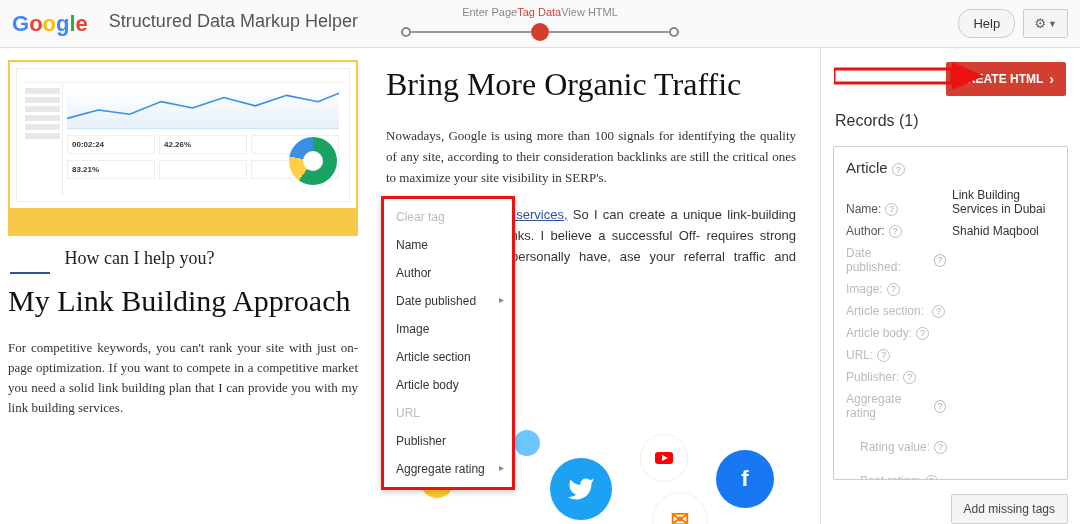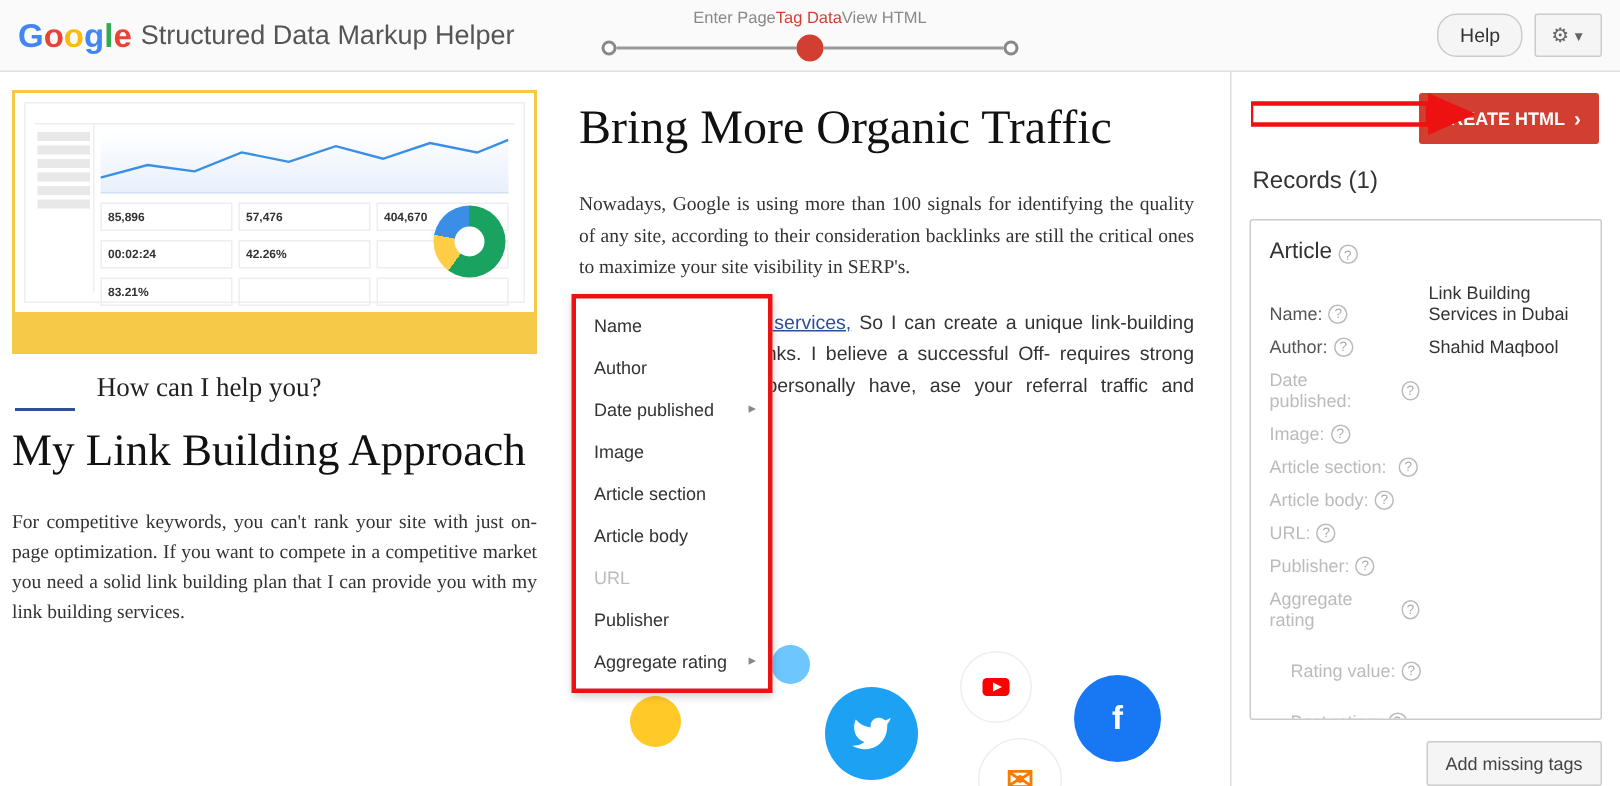--- a/index.html
+++ b/index.html
@@ -1,19 +1,19 @@
 <!DOCTYPE html>
 <html><head>
 <meta charset="utf-8">
 <style>
 *{margin:0;padding:0;box-sizing:border-box;font-family:Arial,Helvetica,sans-serif}
 body{width:1080px;height:524px;overflow:hidden;background:#fff;position:relative}
 
 .topbar{height:48px;border-bottom:1px solid #e0e0e0;display:flex;align-items:center;padding:0 12px;background:#fafafa;position:relative}
-.logo{display:flex;align-items:center;gap:6px}
+.logo{display:flex;align-items:flex-start;gap:21px}
 .g-logo{font:700 22px 'Product Sans',Arial}
 .g1{color:#4285F4}.g2{color:#EA4335}.g3{color:#FBBC05}.g4{color:#4285F4}.g5{color:#34A853}.g6{color:#EA4335}
 .tool-name{font:300 18px Arial;color:#555;white-space:nowrap}
 .stepper{position:absolute;left:50%;top:50%;transform:translate(-50%,-50%);display:flex;align-items:center}
 .line{width:120px;height:2px;background:#999}
 .node{width:12px;height:12px;border:2px solid #888;border-radius:50%;background:#fff;position:relative;top:0}
 .node.big{width:18px;height:18px;border:2px solid #d23f31;background:#d23f31}
 .node.sm{width:10px;height:10px}
 .stepwrap{display:flex;align-items:center}
 .step-lbls{position:absolute;top:6px;left:50%;transform:translateX(-50%);display:flex;font:11px Arial}
@@ -128,31 +128,20 @@
                   <div></div>
                 </div>
               <div class="lap-main">
                 <div class="chart-line">
                   <svg viewBox="0 0 260 40" preserveAspectRatio="none">
                       <polyline points="0,30 30,22 60,26 90,14 120,20 150,10 180,18 210,8 240,14 260,6" fill="none" stroke="#3b8ee5" stroke-width="1.5"></polyline>
                     </svg>
                 </div>
                 <div class="stats-row">
                   <div class="stat">
-                      <b>85,896</b>
-                    </div>
-                  <div class="stat">
-                      <b>57,476</b>
-                    </div>
-                  <div class="stat">
-                      <b>404,670</b>
-                    </div>
-                </div>
-                <div class="stats-row">
-                  <div class="stat">
                       <b>00:02:24</b>
                     </div>
                   <div class="stat">
                       <b>42.26%</b>
                     </div>
                   <div class="stat"></div>
                 </div>
                 <div class="stats-row">
                   <div class="stat">
                       <b>83.21%</b>
@@ -287,20 +276,21 @@
           <span>Worst rating:</span>
           <span class="qm">?</span>
         </div>
 
     </div>
     <button class="add-missing">Add missing tags</button>
   </div>
 </div>
 
 <div class="ctx-menu">
+  <div class="mi muted">Clear tag</div>
   <div class="mi">Name</div>
   <div class="mi">Author</div>
   <div class="mi sub">Date published</div>
   <div class="mi">Image</div>
   <div class="mi">Article section</div>
   <div class="mi">Article body</div>
   <div class="mi muted">URL</div>
   <div class="mi">Publisher</div>
   <div class="mi sub">Aggregate rating</div>
 </div>

